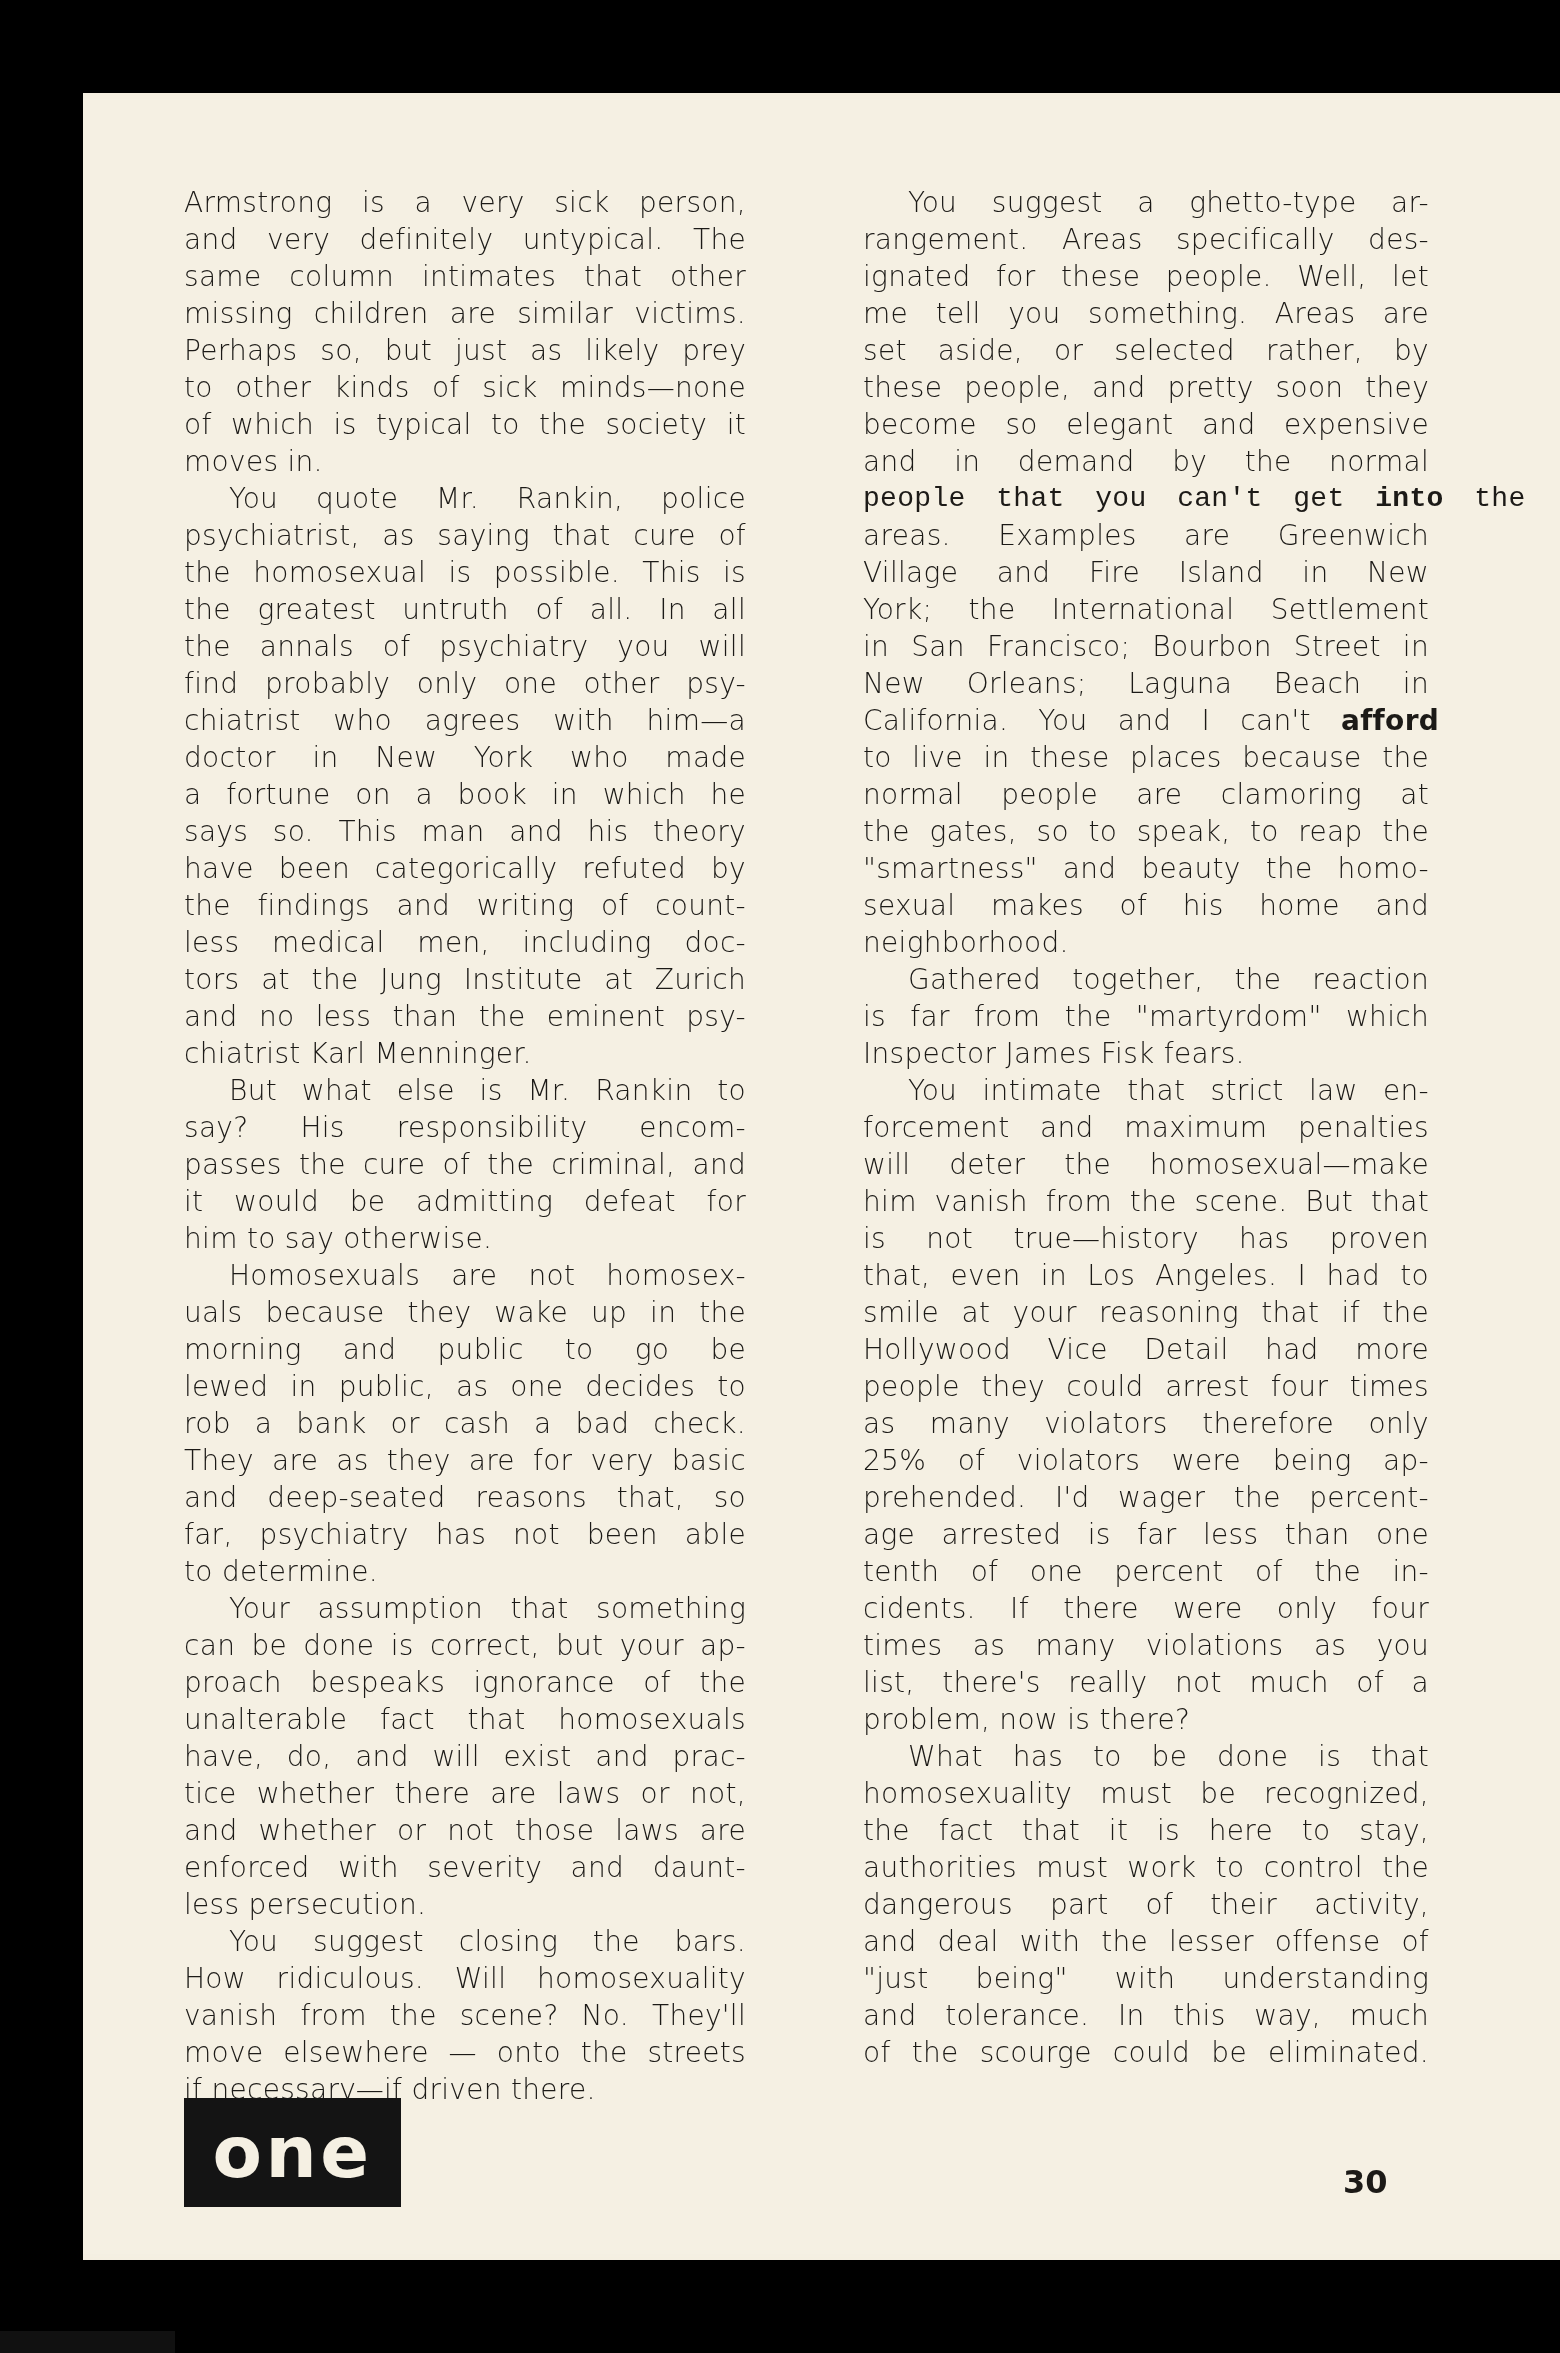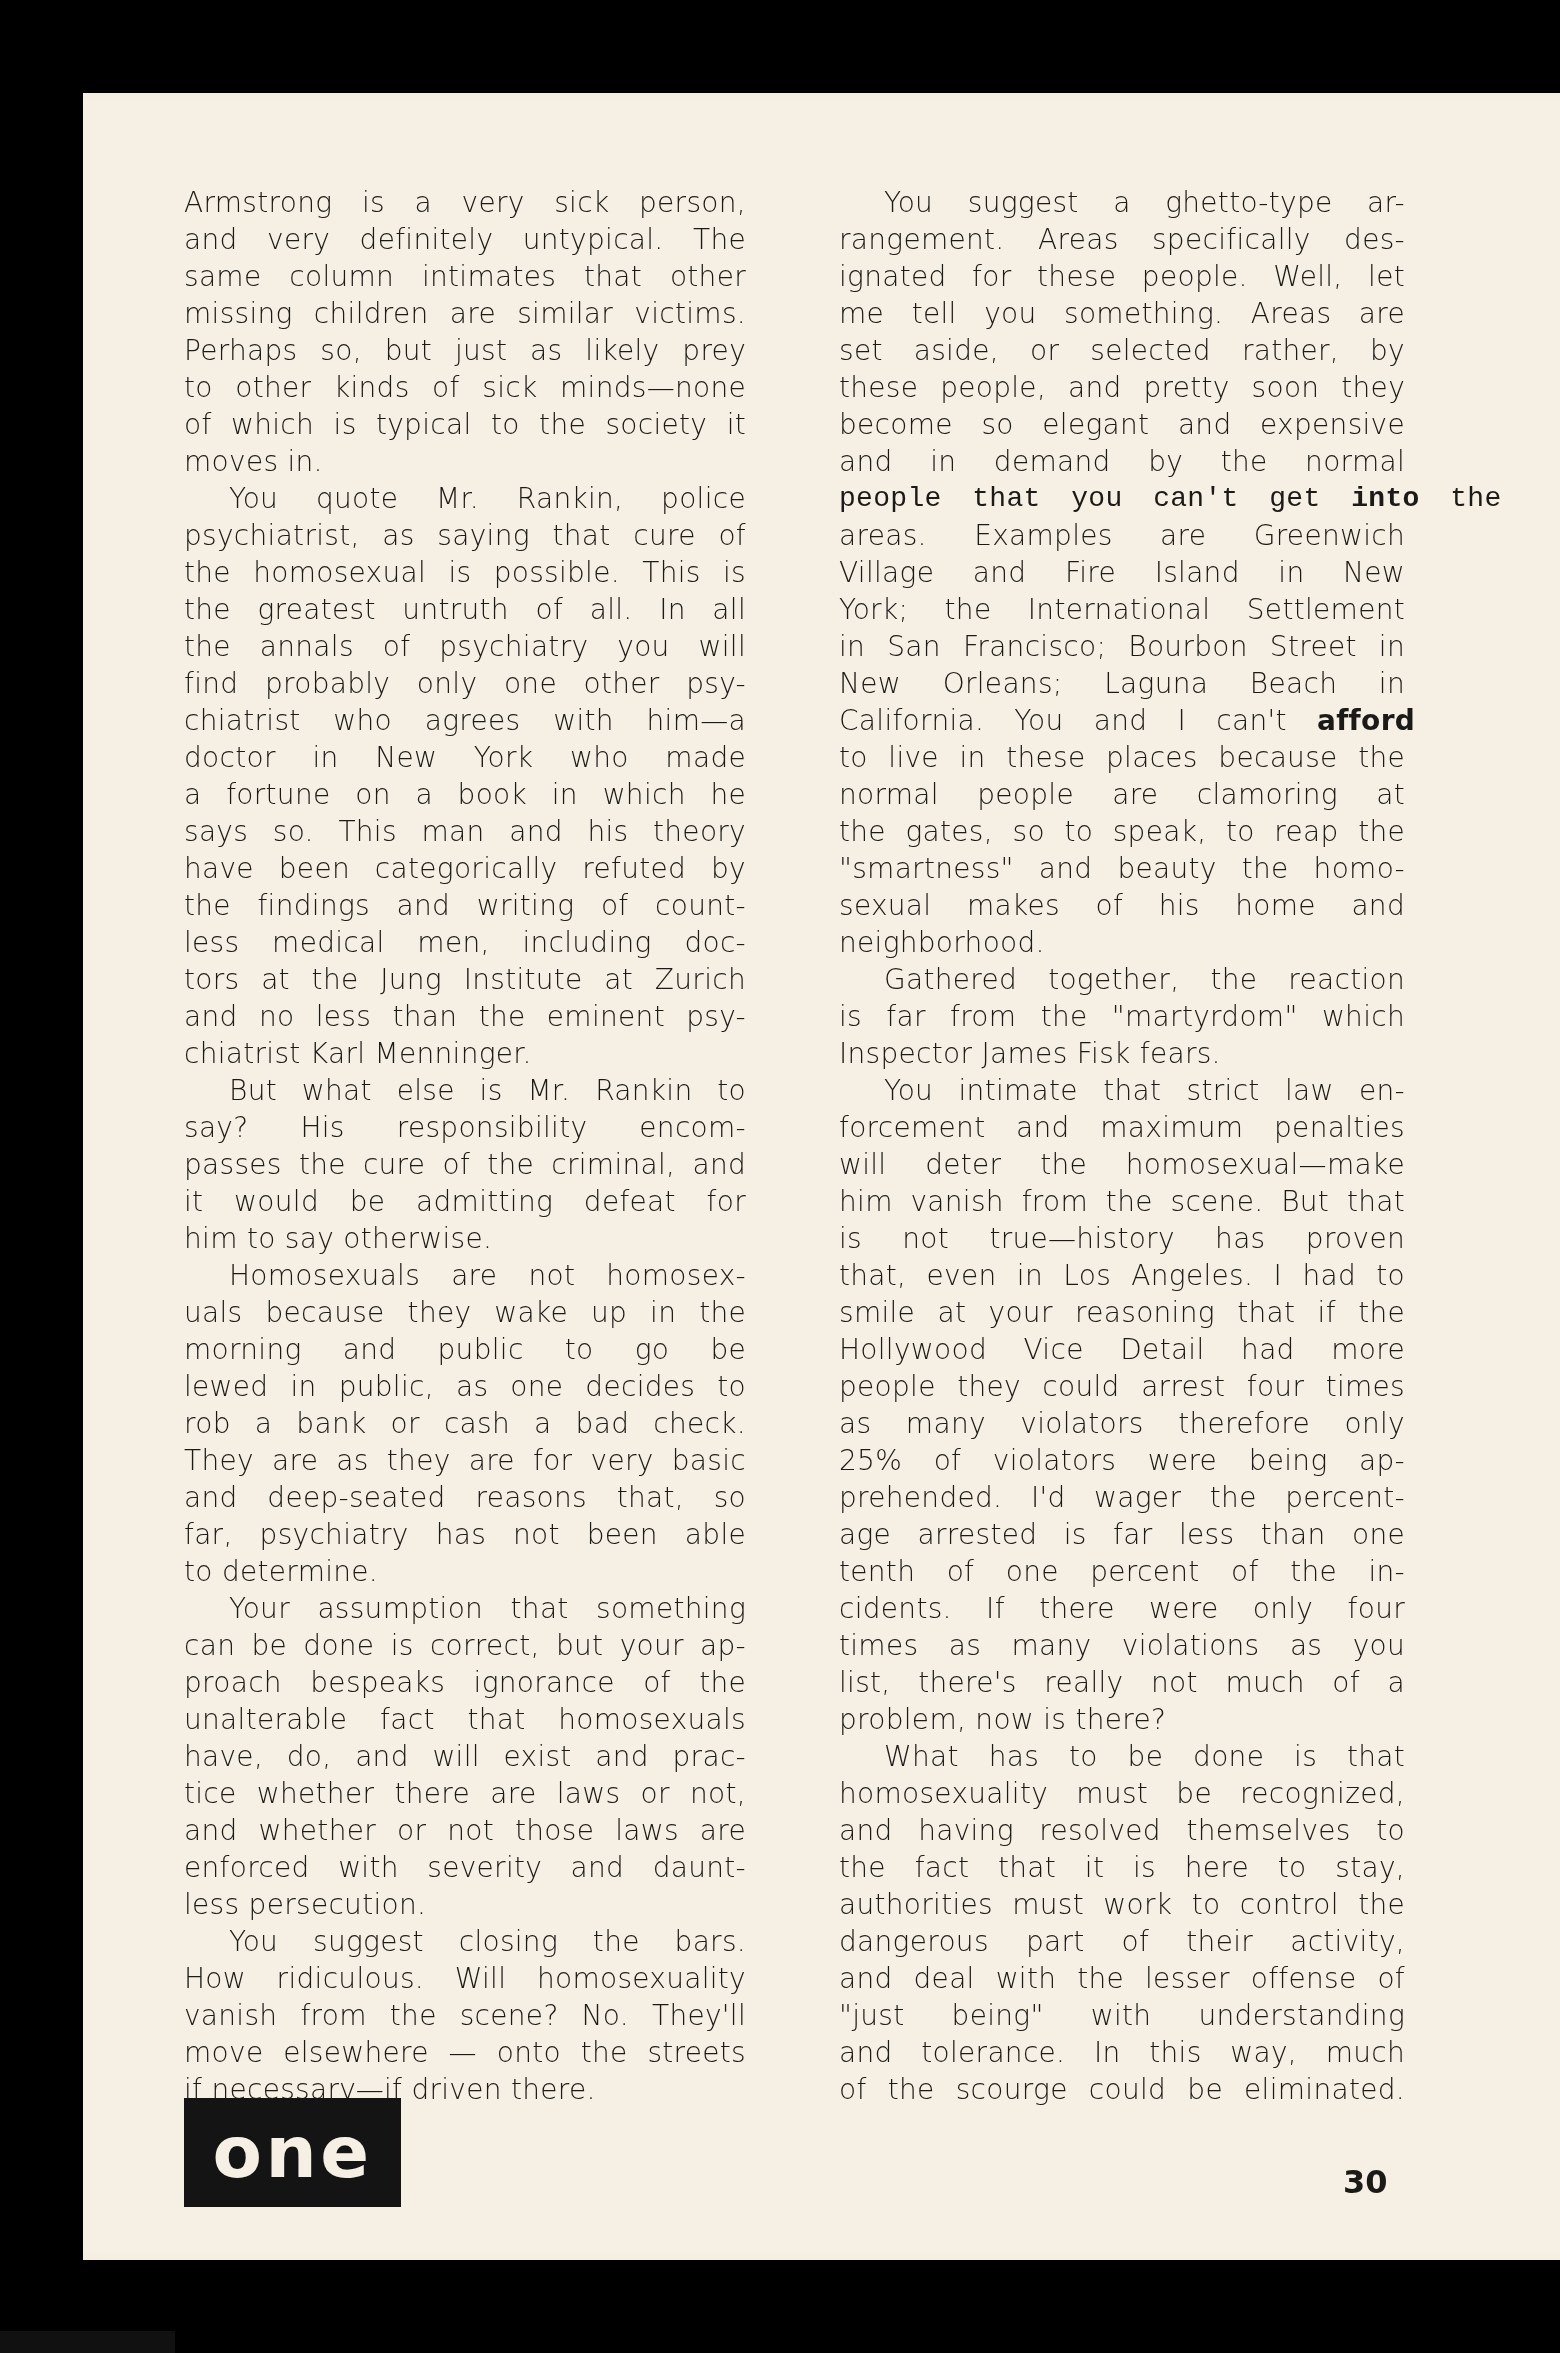--- a/index.html
+++ b/index.html
@@ -23,21 +23,21 @@
       background: #f5f0e3;
       border-top-right-radius: 11.3px;
       box-shadow: inset -17px 0 22.6px -17px rgba(150,130,90,0.25);
     }
     .column {
       position: absolute;
       top: 91px;
       color: #1c1a17;
     }
     .col-left { left: 101px; width: 562px; }
-    .col-right { left: 756px; width: 566px; }
+    .col-right { left: 780px; width: 566px; }
     .line {
       display: block;
       height: 37px;
       line-height: 37px;
       font-size: 28px;
       font-weight: 300;
       letter-spacing: 0.3px;
       white-space: nowrap;
       text-align: justify;
       text-align-last: justify;
@@ -181,21 +181,20 @@
       <span class="line">25% of violators were being ap-</span>
       <span class="line">prehended. I'd wager the percent-</span>
       <span class="line">age arrested is far less than one</span>
       <span class="line">tenth of one percent of the in-</span>
       <span class="line">cidents. If there were only four</span>
       <span class="line">times as many violations as you</span>
       <span class="line">list, there's really not much of a</span>
       <span class="line last">problem, now is there?</span>
       <span class="line indent">What has to be done is that</span>
       <span class="line">homosexuality must be recognized,</span>
-      <span class="line">and having resolved themselves to</span>
       <span class="line">the fact that it is here to stay,</span>
       <span class="line">authorities must work to control the</span>
       <span class="line">dangerous part of their activity,</span>
       <span class="line">and deal with the lesser offense of</span>
       <span class="line">"just being" with understanding</span>
       <span class="line">and tolerance. In this way, much</span>
       <span class="line">of the scourge could be eliminated.</span>
     </div>
 
   <div class="logo">one</div>

